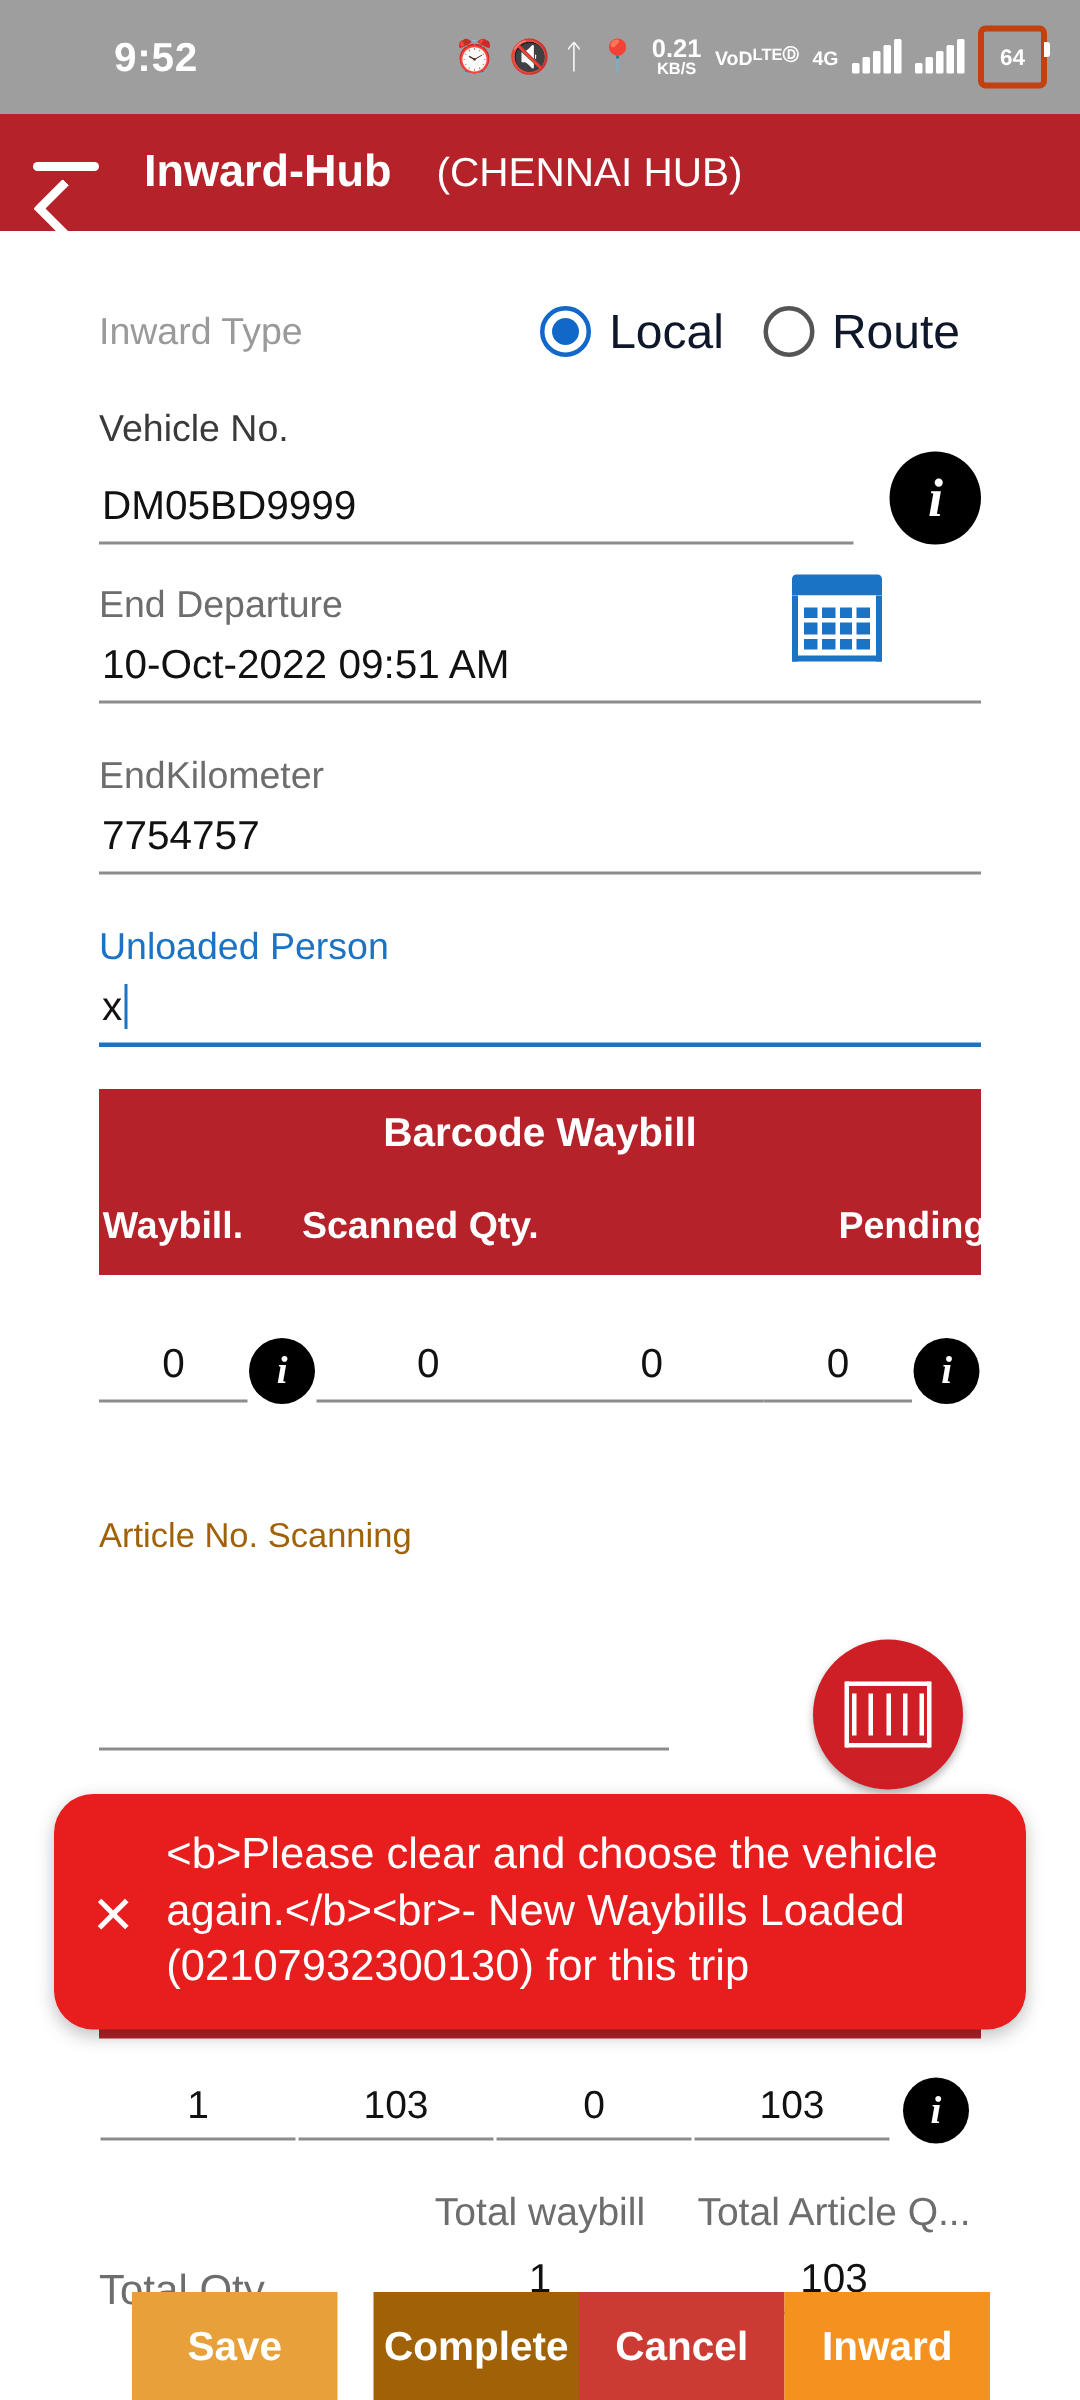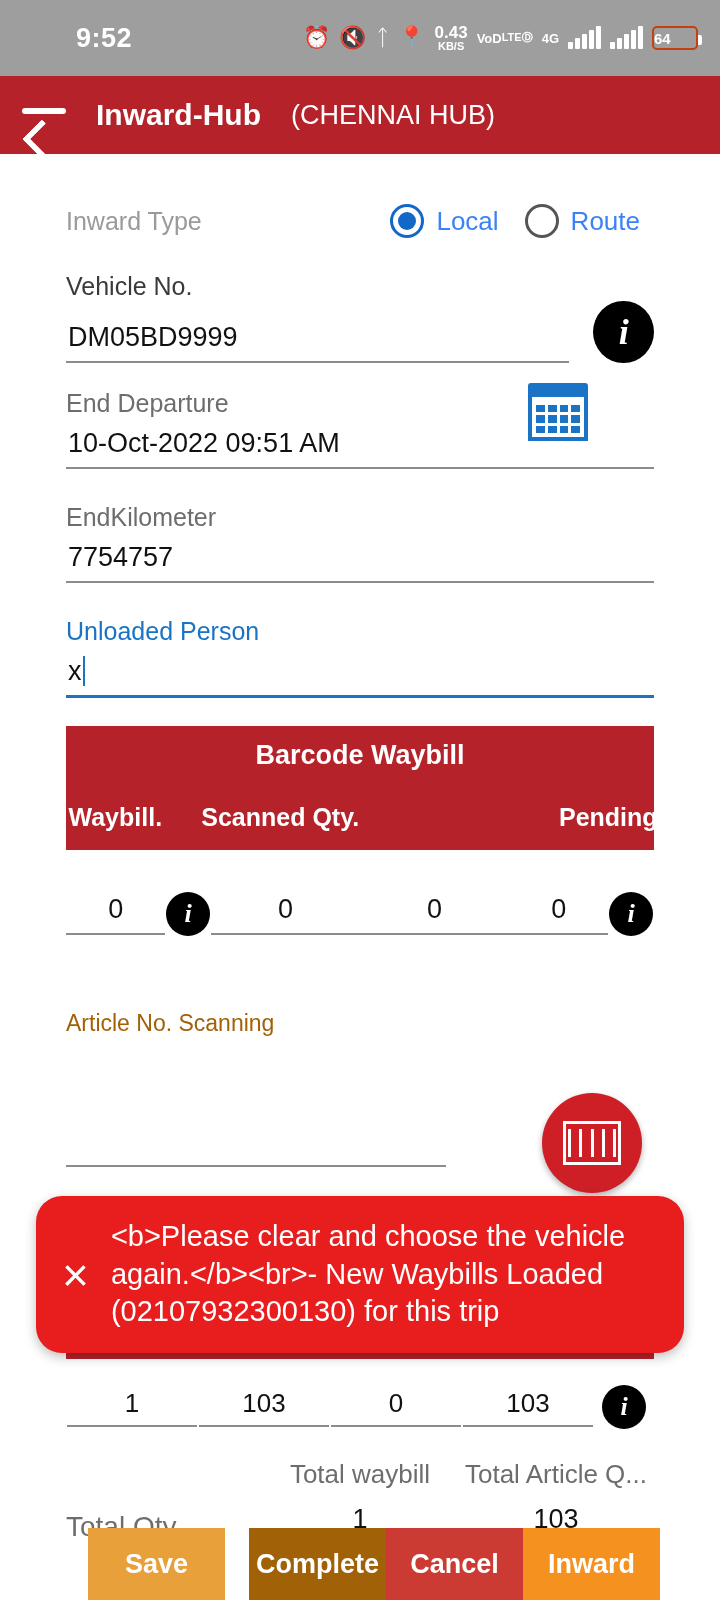--- a/index.html
+++ b/index.html
@@ -32,22 +32,22 @@
   .volte .v2 { font-size: 11px; font-weight: 700; }
   .g4 { font-size: 13px; font-weight: 700; }
   .bars { display: inline-flex; align-items: flex-end; gap: 2px; height: 22px; }
   .bars i { display:block; width: 5px; background: #fff; border-radius: 1px; }
   .bars i:nth-child(1){height:7px;}
   .bars i:nth-child(2){height:11px;}
   .bars i:nth-child(3){height:15px;}
   .bars i:nth-child(4){height:19px;}
   .bars i:nth-child(5){height:23px;}
   .battery {
-    width: 46px; height: 24px; border: 2px solid #c2410c; border-radius: 5px;
-    display:flex; align-items:center; position: relative;
+    width: 46px; height: 42px; border: 4px solid #c2410c; border-radius: 5px;
+    display:flex; align-items:center; justify-content:center; position: relative;
   }
   .battery:after{ content:""; position:absolute; right:-6px; top:7px; width:4px; height:10px; background:#fff; border-radius:0 2px 2px 0;}
   .battery span { font-size: 15px; font-weight: 600; }
 
   
   .appbar {
     height: 78px;
     background: #b5222a;
     display: flex;
     align-items: center;
@@ -73,21 +73,21 @@
   }
   .label-muted { color:#9a9a9a; font-size: 25px; }
   .radio-group { display:flex; align-items:center; margin-left: auto; margin-right: 14px; gap: 26px; }
   .radio { display:flex; align-items:center; gap: 12px; }
   .radio .dot {
     width: 34px; height: 34px; border-radius: 50%;
     border: 3px solid #1168c9; display:flex; align-items:center; justify-content:center;
   }
   .radio .dot.off { border-color:#555; }
   .radio .dot i { width: 18px; height: 18px; border-radius:50%; background:#1168c9; display:block; }
-  .radio span.txt { font-size: 26px; color:#3b82f6; }
+  .radio span.txt { font-size: 32px; color:#0f172a; }
 
   .field { margin-top: 26px; }
   .field .flabel { font-size: 25px; color:#6d6d6d; display:block; }
   .field .flabel.dark { color: #3a3a3a; }
   .field .flabel.blue { color: #1a73c4; }
   .field .fval {
     font-size: 27px; color:#111; padding: 10px 2px 8px 2px;
     border-bottom: 2px solid #8c8c8c; min-height: 48px;
   }
   .field .fval.blue-underline { border-bottom: 3px solid #1a73c4; }
@@ -192,21 +192,21 @@
 <div class="screen">
 
   <div class="statusbar">
     <div class="status-time">9:52</div>
     <div class="status-right">
       <span class="sicon">⏰</span>
       <span class="sicon">🔇</span>
       <span class="sicon">ᛏ</span>
       <span class="sicon">📍</span>
       <span class="net-rate">
-        <span class="r1">0.43</span>
+        <span class="r1">0.21</span>
         <span class="r2">KB/S</span>
       </span>
       <span class="volte">
         <span class="v1">VoD</span>
         <span class="v2">LTEⒹ</span>
       </span>
       <span class="g4">4G</span>
       <span class="bars">
           <i></i>
           <i></i>

